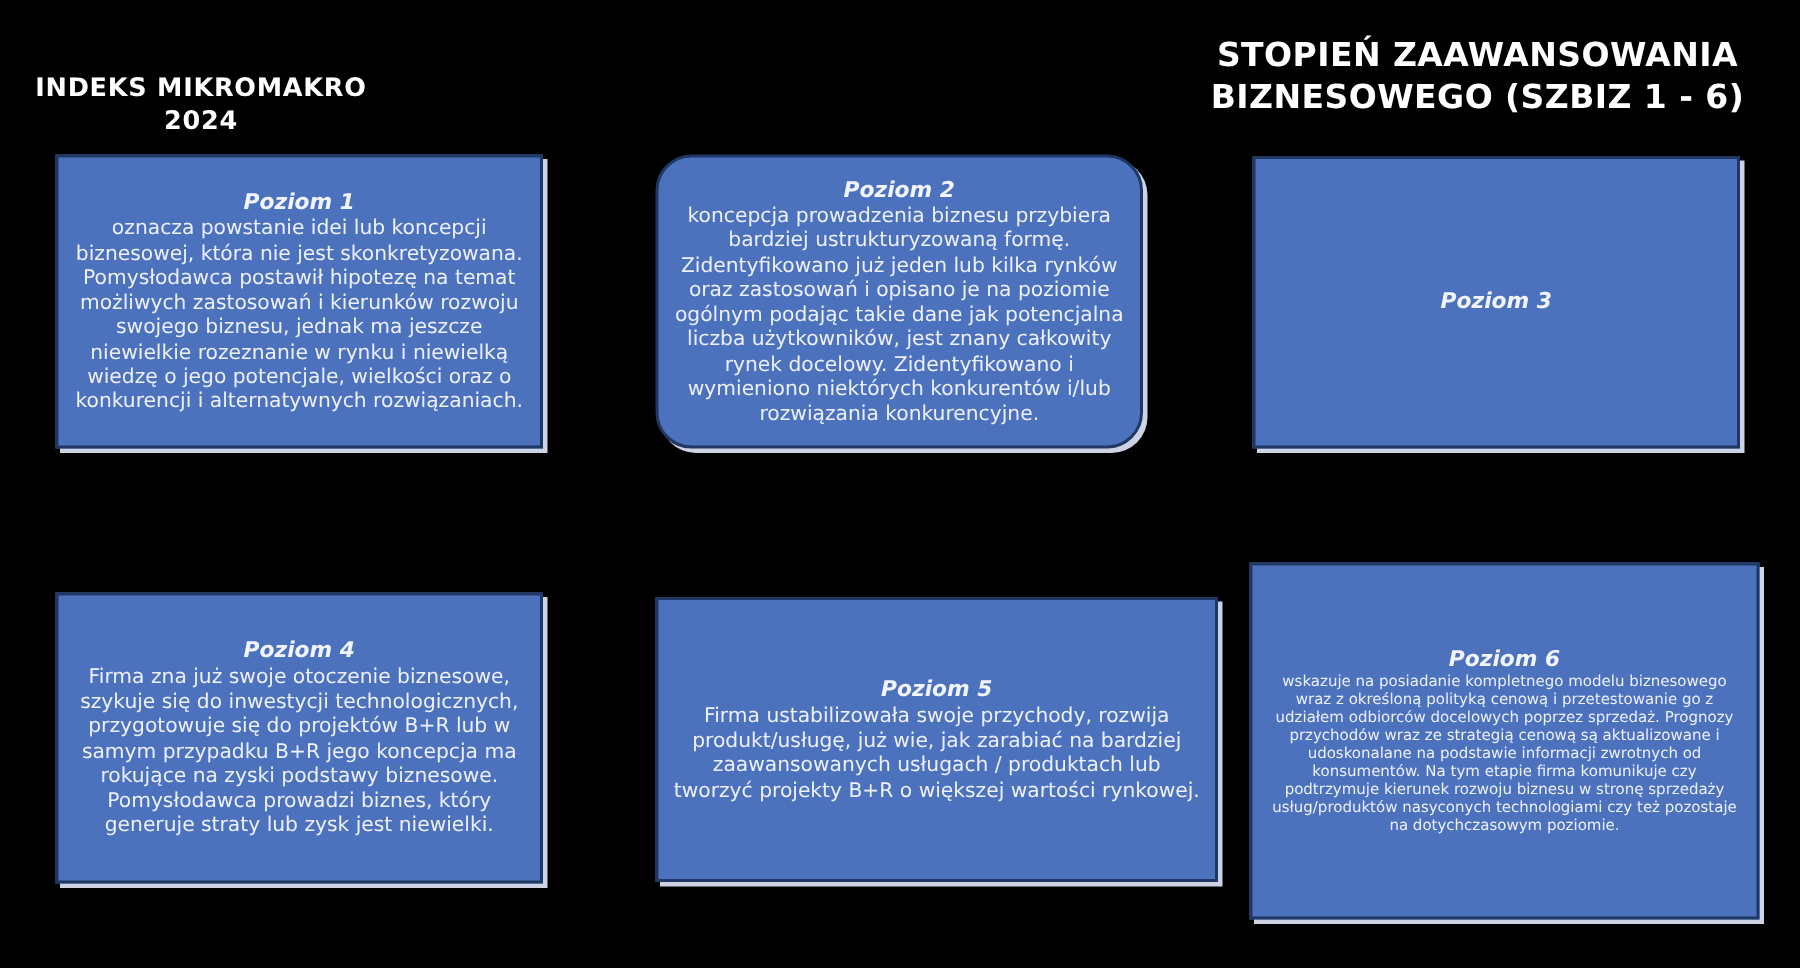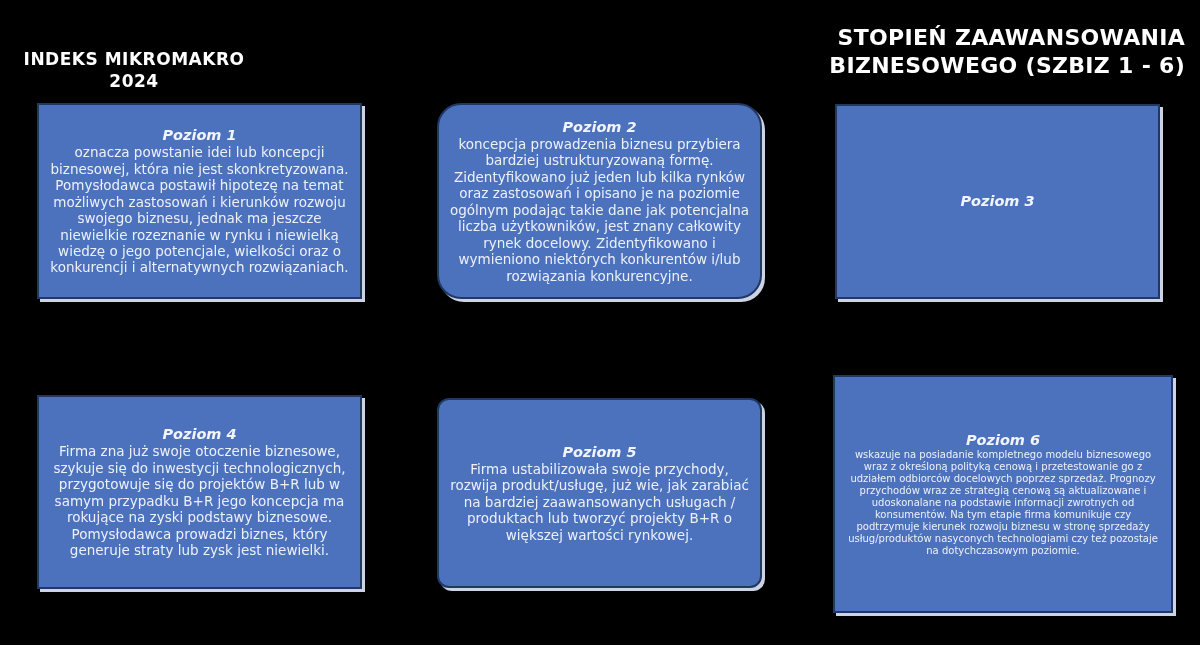--- a/index.html
+++ b/index.html
@@ -31,21 +31,20 @@
     letter-spacing: 0.5px;
     margin-top: 30px;
   }
   .title-right {
     left: 785px;
     top: 24px;
     width: 400px;
     font-size: 22px;
     line-height: 1.25;
     letter-spacing: 0.3px;
-    text-align: right;
   }
   .level-box {
     position: absolute;
     background: #4C72BE;
     border: 2px solid #1F3864;
     box-shadow: 3px 3px 0 0 #CDD3E3;
     box-sizing: border-box;
     display: flex;
     flex-direction: column;
     align-items: center;
@@ -62,21 +61,21 @@
     color: #F2F4FB;
   }
   .level-desc {
     font-size: 13.5px;
     line-height: 1.22;
   }
   .box-1 { left: 37px;  top: 103px; width: 325px; height: 196px; }
   .box-2 { left: 437px; top: 103px; width: 325px; height: 196px; border-radius: 24px; }
   .box-3 { left: 835px; top: 104px; width: 325px; height: 195px; }
   .box-4 { left: 37px;  top: 395px; width: 325px; height: 194px; }
-  .box-5 { left: 437px; top: 398px; width: 325px; height: 190px; border-radius: 12px; }
+  .box-5 { left: 437px; top: 398px; width: 375px; height: 190px; }
   .box-6 { left: 833px; top: 375px; width: 340px; height: 238px; }
   .box-6 .level-desc { font-size: 10px; line-height: 1.2; }
 </style>
 </head>
 <body>
 
 <div class="canvas">
 
   <div class="page-title title-left">INDEKS MIKROMAKRO
 2024</div>

